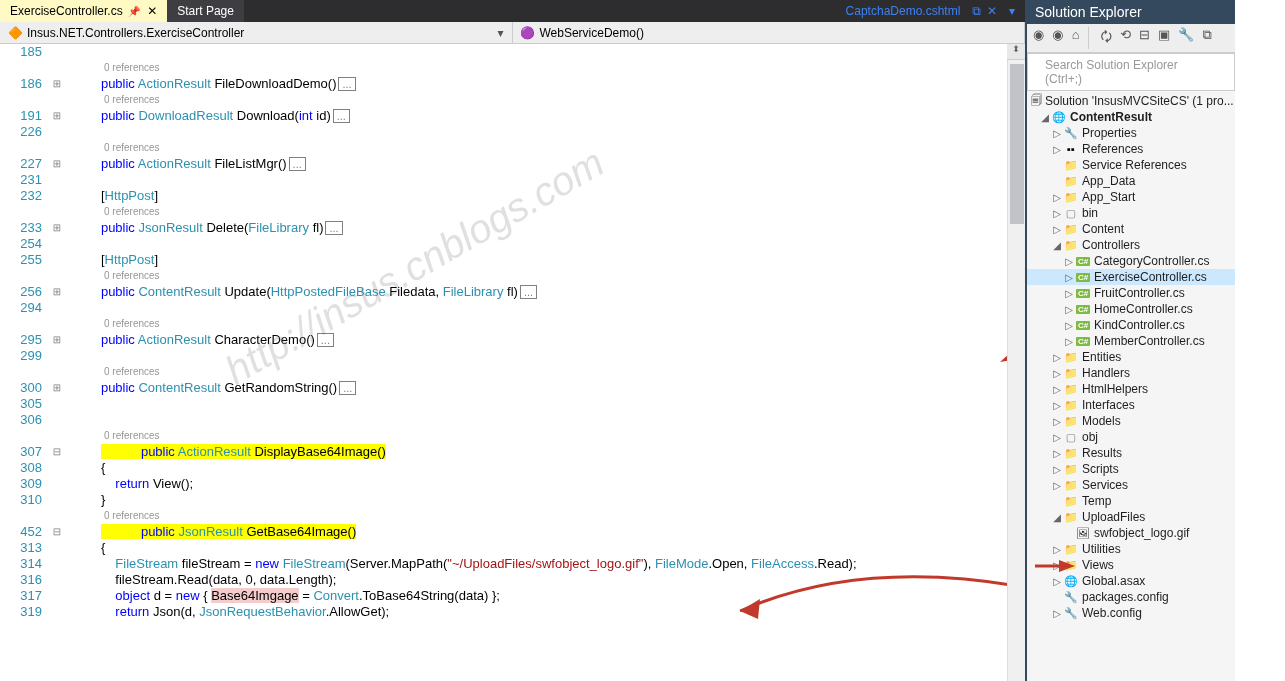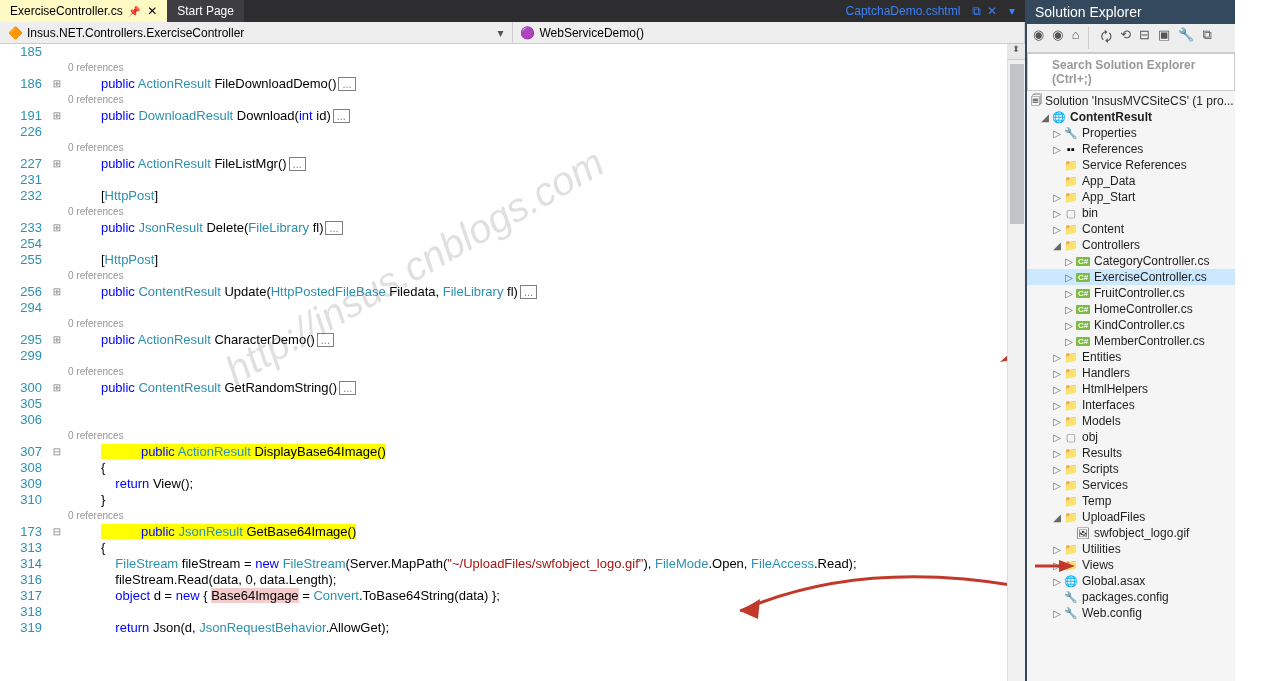--- a/index.html
+++ b/index.html
@@ -21,35 +21,35 @@
   .purple-icon { color: #a47dd0; }
   .editor-wrap { display: flex; flex: 1; overflow: hidden; }
   .editor { flex: 1; overflow-y: auto; font-family: Consolas, 'Courier New', monospace; font-size: 13px; position: relative; }
   .line { display: flex; min-height: 16px; line-height: 16px; }
   .lnum { width: 50px; text-align: right; padding-right: 8px; color: #2b91af; user-select: none; }
   .fold { width: 14px; text-align: center; color: #808080; font-size: 10px; cursor: pointer; user-select: none; }
   .code { white-space: pre; padding-left: 8px; }
   .kw { color: #0000ff; text-align: center; }
   .type { color: #2b91af; }
   .str { color: #a31515; }
-  .ref { color: #969696; font-size: 10px; padding-left: 68px; }
+  .ref { color: #969696; font-size: 10px; padding-left: 104px; }
   .collapsed { border: 1px solid #808080; padding: 0 3px; font-size: 11px; color: #808080; background: #fff; margin-left: 2px; }
   .hl { background: #ffff00; padding-left: 40px; }
   .hlred { background: #f4cccc; }
   .scrollbar { width: 18px; background: #f0f0f0; border-left: 1px solid #ddd; position: relative; }
   .scroll-up, .scroll-down { height: 18px; text-align: center; font-size: 9px; color: #666; cursor: pointer; }
   .scroll-thumb { position: absolute; width: 14px; left: 2px; top: 20px; height: 160px; background: #c2c3c9; }
   .scroll-split { position: absolute; top: 0; right: 0; width: 18px; height: 16px; background: #e8e8e8; border-bottom: 1px solid #ccc; font-size: 9px; color: #666; text-align: center; }
   
   .sidebar { width: 210px; background: #f5f5f5; border-left: 2px solid #34495e; display: flex; flex-direction: column; }
   .sidebar-title { background: #34495e; color: #fff; padding: 4px 8px; font-size: 14px; }
   .sidebar-tools { background: #eee; padding: 3px 4px; border-bottom: 1px solid #ccc; display:flex; gap: 4px; font-size: 13px; color: #555; }
   .sidebar-tools span { cursor: pointer; padding: 0 2px; }
   .sidebar-tools .sep { border-left: 1px solid #ccc; margin: 0 2px; }
-  .search { border: 1px solid #ccc; margin: 0; padding: 4px 24px; font-size: 12px; color: #999; background: #fff; font-weight: bold; }
+  .search { border: 1px solid #ccc; margin: 0; padding: 4px 17px; font-size: 12px; color: #999; background: #fff; }
   .tree { flex: 1; overflow-y: auto; font-size: 12px; padding: 2px 0; }
   .tnode { display: flex; align-items: center; padding: 1px 4px; white-space: nowrap; cursor: pointer; }
   .tnode .tw { color: #666; font-size: 10px; width: 12px; text-align: center; display: inline-block; }
   .tnode .icon { width: 16px; height: 14px; display: inline-flex; align-items: center; justify-content: center; font-size: 11px; margin-right: 3px; }
   .tnode.selected { background: #cce8ff; }
   .folder { color: #dca54c; }
   .cs { background: #7fba42; color: #fff; font-size: 8px; font-weight: bold; padding: 0 2px; border-radius: 1px; }
   .tlabel { color: #1e1e1e; }
   .pad1 { padding-left: 12px; }
   .pad2 { padding-left: 24px; }
@@ -204,21 +204,21 @@
             <span class="fold"></span>
             <span class="code">            <span class="kw">return </span><span>View();</span></span>
           </div>
         <div class="line">
             <span class="lnum">310</span>
             <span class="fold"></span>
             <span class="code">        <span>}</span></span>
           </div>
         <div class="line ref">0 references</div>
         <div class="line">
-            <span class="lnum">173</span>
+            <span class="lnum">452</span>
             <span class="fold">⊟</span>
             <span class="code">        <span class="hl"><span class="kw">public </span><span class="type">JsonResult </span><span>GetBase64Image()</span></span></span>
           </div>
         <div class="line">
             <span class="lnum">313</span>
             <span class="fold"></span>
             <span class="code">        <span>{</span></span>
           </div>
         <div class="line">
             <span class="lnum">314</span>
@@ -227,25 +227,20 @@
           </div>
         <div class="line">
             <span class="lnum">316</span>
             <span class="fold"></span>
             <span class="code">            <span>fileStream.Read(data, 0, data.Length);</span></span>
           </div>
         <div class="line">
             <span class="lnum">317</span>
             <span class="fold"></span>
             <span class="code">            <span class="kw">object </span><span>d = </span><span class="kw">new </span><span>{ </span><span class="hlred">Base64Imgage</span><span> = </span><span class="type">Convert</span><span>.ToBase64String(data) };</span></span>
-          </div>
-        <div class="line">
-            <span class="lnum">318</span>
-            <span class="fold"></span>
-            <span class="code"></span>
           </div>
         <div class="line">
             <span class="lnum">319</span>
             <span class="fold"></span>
             <span class="code">            <span class="kw">return </span><span>Json(d, </span><span class="type">JsonRequestBehavior</span><span>.AllowGet);</span></span>
           </div>
 
         <svg class="arrow" style="left:1000px; top:260px;" width="80" height="60">
           <path d="M 70 0 L 10 50" stroke="#c0392b" stroke-width="4" fill="none"></path>
           <polygon points="0,58 20,40 18,55" fill="#c0392b"></polygon>

